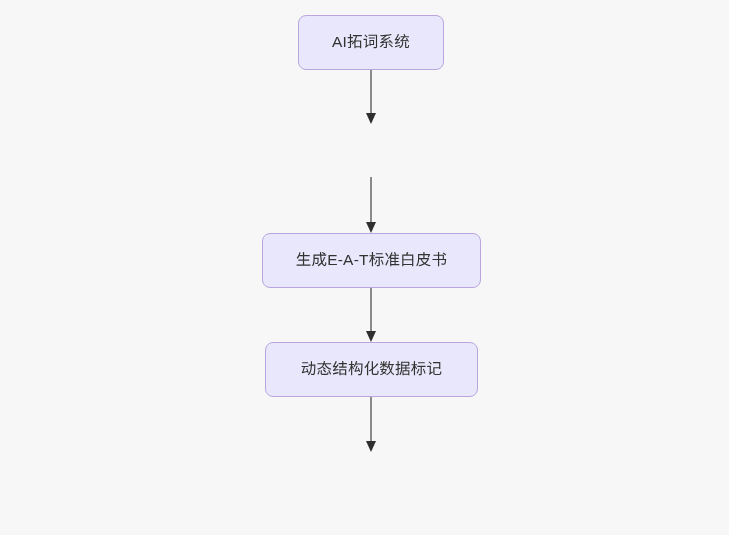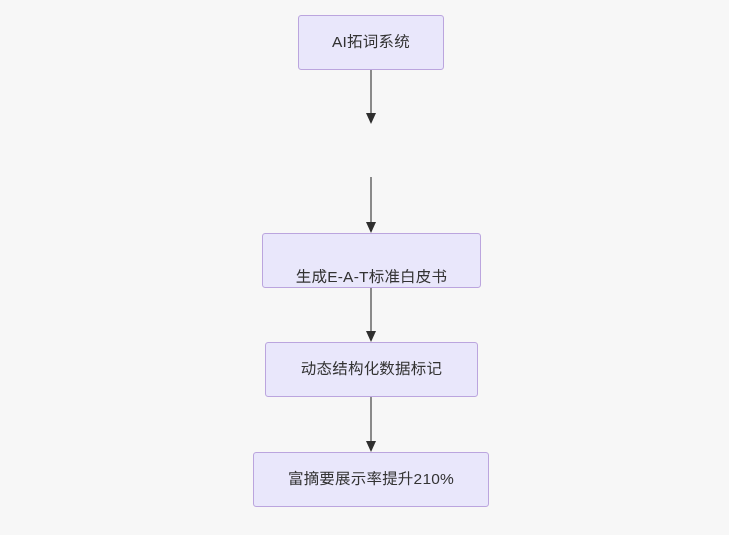--- a/index.html
+++ b/index.html
@@ -18,21 +18,21 @@
     position: relative;
     width: 729px;
     height: 535px;
     background: #f7f7f7;
   }
   .node {
     position: absolute;
     box-sizing: border-box;
     background: #e9e7fb;
     border: 1.4px solid #bba5de;
-    border-radius: 3px;
+    border-radius: 8px;
     display: flex;
     align-items: center;
     justify-content: center;
     color: #333333;
     font-size: 15.5px;
     line-height: 1.2;
     letter-spacing: 0.2px;
     white-space: nowrap;
     font-family: "Liberation Sans", "DejaVu Sans", sans-serif;
   }
@@ -78,25 +78,22 @@
   <svg class="edge" style="left:356px; top:395px; width:30px; height:61px;" viewBox="0 0 30 61">
     <line class="edge-line" x1="15" y1="0" x2="15" y2="49"></line>
     <polygon class="edge-head" points="15,57 10,46 20,46"></polygon>
   </svg>
 
   <div class="node" style="left:298px; top:15px; width:146px; height:55px;">
     <span class="node-label">AI拓词系统</span>
   </div>
 
 
-  <div class="node" style="left:262px; top:233px; width:219px; height:55px;align-items:flex-end;">
+  <div class="node" style="left:262px; top:233px; width:219px; height:55px;">
     <span class="node-label">生成E-A-T标准白皮书</span>
   </div>
 
   <div class="node" style="left:265px; top:342px; width:213px; height:55px;justify-content:center;">
     <span class="node-label">动态结构化数据标记</span>
   </div>
 
-  <div class="node" style="left:253px; top:452px; width:236px; height:55px;">
-    <span class="node-label">富摘要展示率提升210%</span>
-  </div>
 
 </div>
 
 </body></html>

